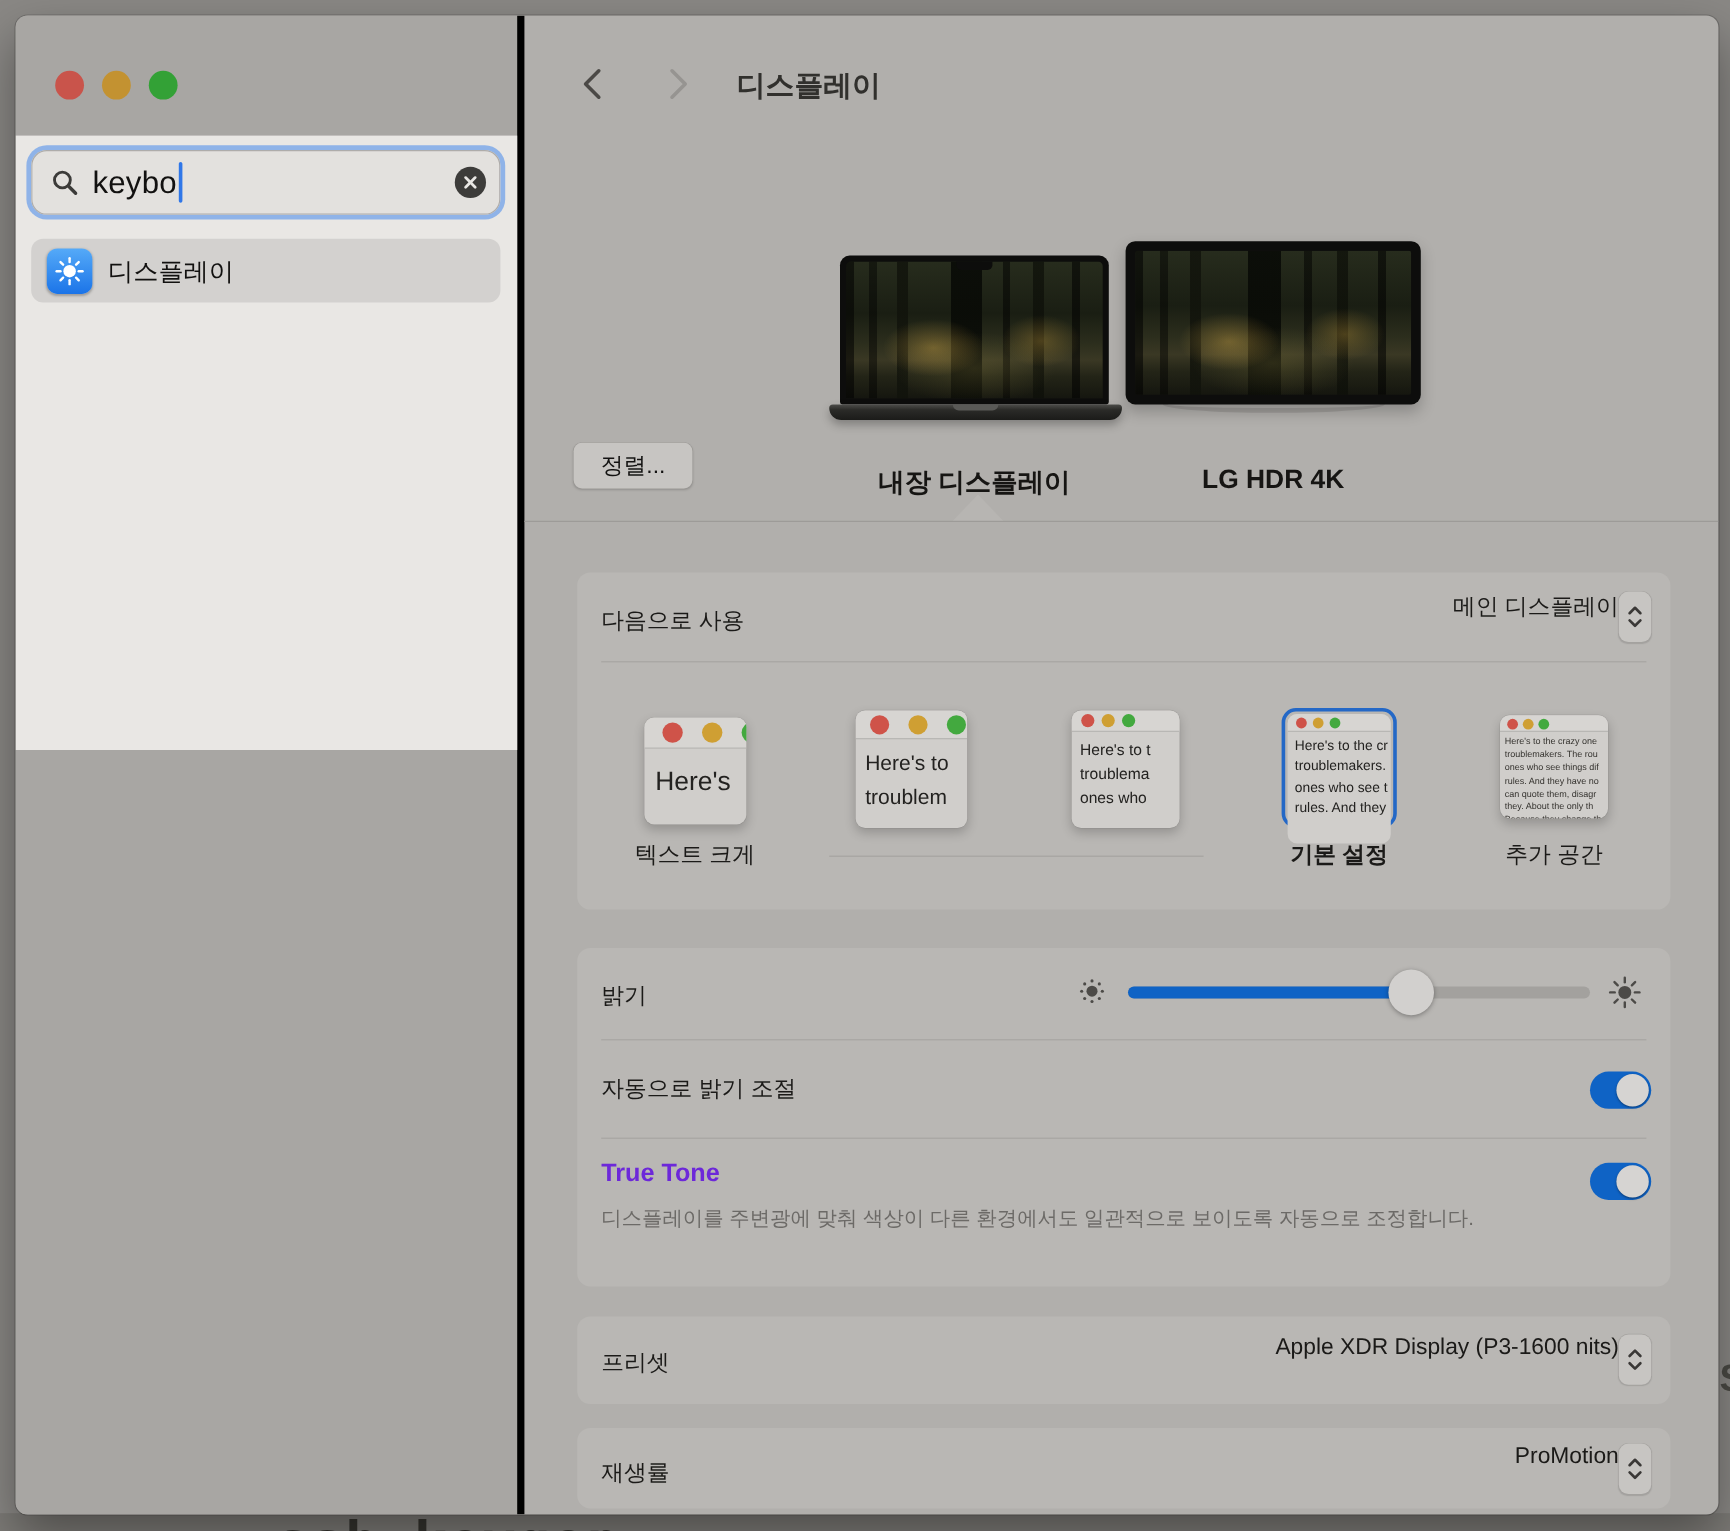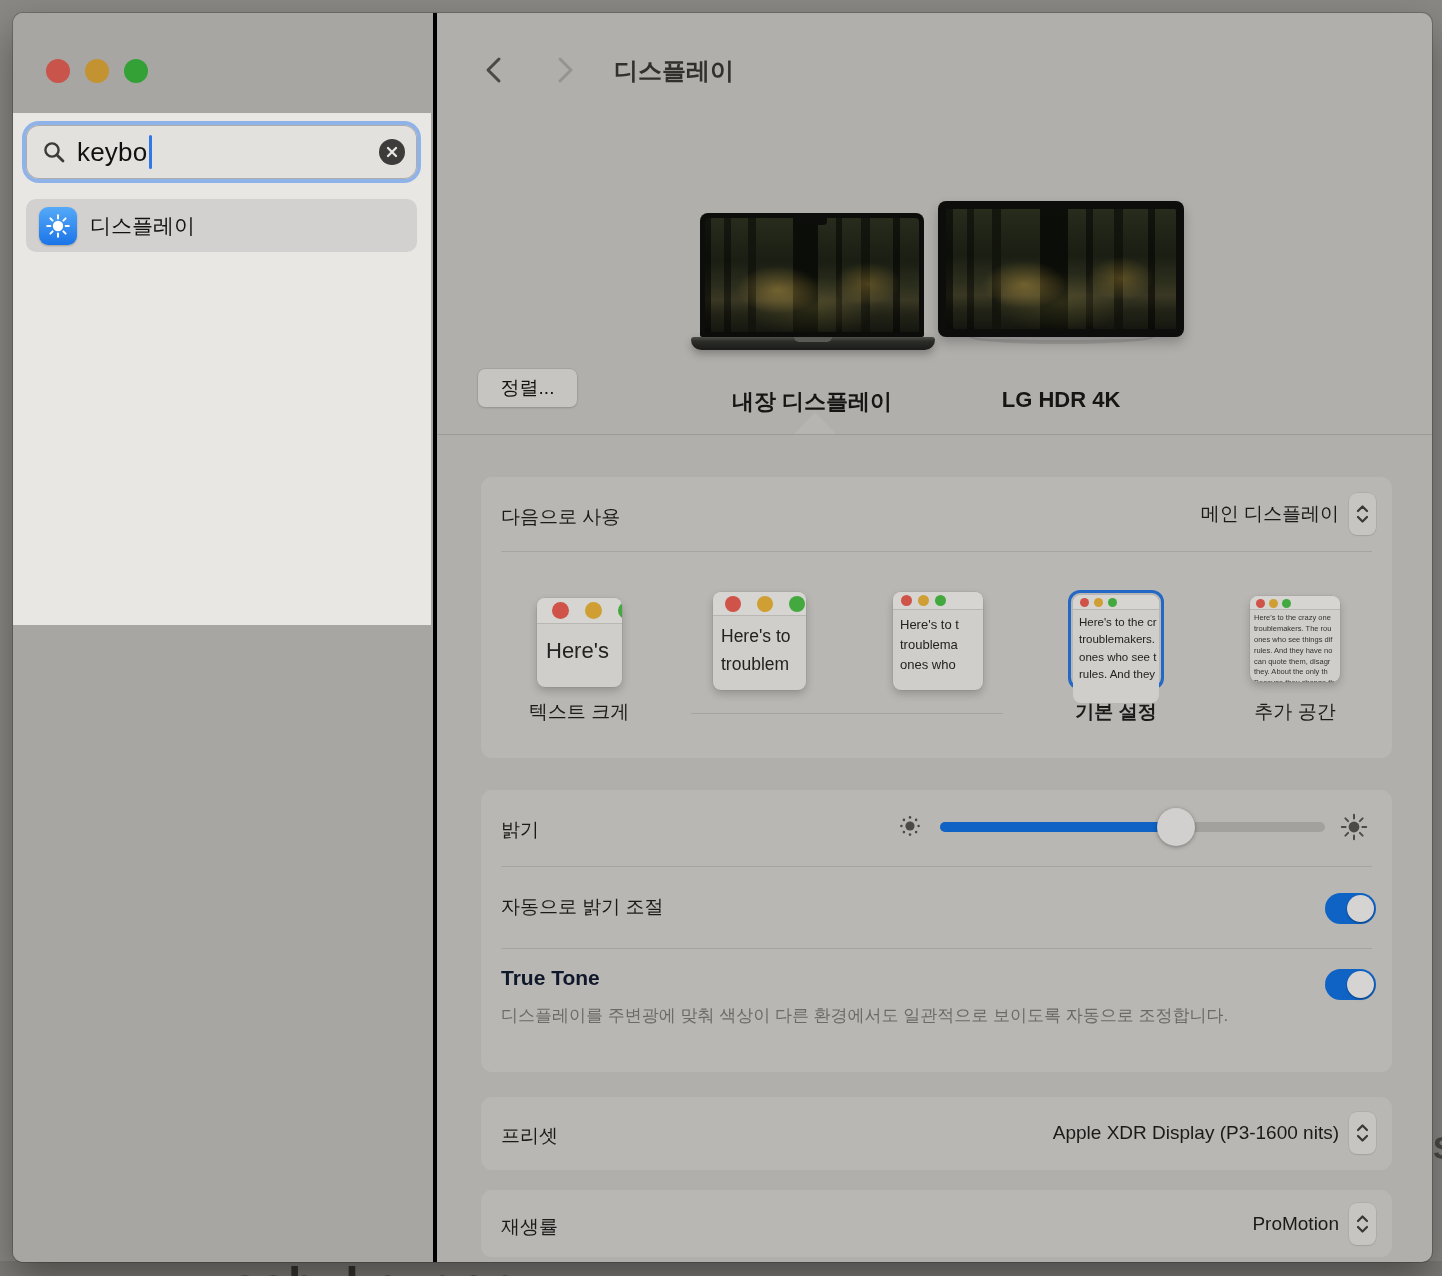--- a/index.html
+++ b/index.html
@@ -31,21 +31,21 @@
   
   .window{
     position:absolute; left:13px; top:13px; width:1419px; height:1249px;
     background:#b1afac; border-radius:10px; overflow:hidden;
     box-shadow:0 18px 42px rgba(0,0,0,.38), 0 0 0 1px rgba(0,0,0,.18);
   }
 
   
   .sidebar{
     position:absolute; left:0; top:0; width:424px; height:100%;
-    background:#a8a6a3; border-right:4px solid #000000;
+    background:#a8a6a3; border-right:6px solid #000000;
   }
   .traffic{ position:absolute; left:33px; top:46px; display:flex; gap:15px; }
   .tl{ width:24px; height:24px; border-radius:50%; }
   .tl.red{ background:var(--tl-red); } .tl.yellow{ background:var(--tl-yellow); } .tl.green{ background:var(--tl-green); }
 
   .search-panel{
     position:absolute; left:0; top:100px; width:418px; height:512px;
     background:#e9e7e4;
   }
   .search-field{
@@ -125,21 +125,21 @@
   .sep-notch{
     position:absolute; left:356px; top:399px; width:44px; height:23px;
     background:#b7b5b2; clip-path:polygon(50% 0,100% 100%,0 100%);
     filter:drop-shadow(0 -1px 0 #c9c7c4);
   }
 
   
   .card{ position:absolute; left:44px; width:911px; background:#b9b7b4; border-radius:11px; }
   .card-sep{ position:absolute; left:20px; right:20px; height:1px; background:#a7a5a2; }
   .row-label{ position:absolute; left:20px; font-size:19px; color:#1b1a18; }
-  .row-right{ position:absolute; right:16px; display:flex; align-items:center; gap:10px; }
+  .row-right{ position:absolute; right:16px; display:flex; align-items:flex-start; }
   .row-value{ font-size:19px; color:#1b1a18; }
   .stepper{
     width:27px; height:42px; border-radius:8px; background:#c7c5c2;
     box-shadow:0 0 0 .5px #a5a3a0, 0 1px 1px rgba(0,0,0,.12);
     display:flex; align-items:center; justify-content:center;
   }
   #card-use{ top:464px; height:281px; }
   #card-bright{ top:777px; height:282px; }
   #card-preset{ top:1084px; height:73px; }
   #card-refresh{ top:1177px; height:67px; }
@@ -194,21 +194,21 @@
     position:absolute; left:676px; top:18px; width:38px; height:38px; border-radius:50%;
     background:#d2d0ce; box-shadow:0 1px 4px rgba(0,0,0,.35);
   }
   .sun{ position:absolute; }
   .sun.small{ left:418px; top:25px; } .sun.big{ left:859px; top:23px; }
 
   
   .toggle{ position:absolute; width:51px; height:31px; border-radius:16px; background:var(--accent-blue); }
   .toggle .knob{ position:absolute; top:2px; right:2px; width:27px; height:27px; border-radius:50%; background:#d6d4d2; box-shadow:0 1px 2px rgba(0,0,0,.4); }
 
-  .truetone-title{ position:absolute; left:20px; top:176px; font-size:21px; font-weight:600; color:#0f172a; }
+  .truetone-title{ position:absolute; left:20px; top:176px; font-size:21px; font-weight:600; color:#6d28d9; }
   .truetone-desc{ position:absolute; left:20px; top:212px; width:740px; font-size:17px; line-height:1.62; color:#6c6a67; }
 </style>
 </head>
 <body>
 
 <div class="desktop">
   <div class="bottom-strip"></div>
   <div class="bg-text-bottom">ssh-keygen</div>
   <div class="bg-text-right">S</div>
 

